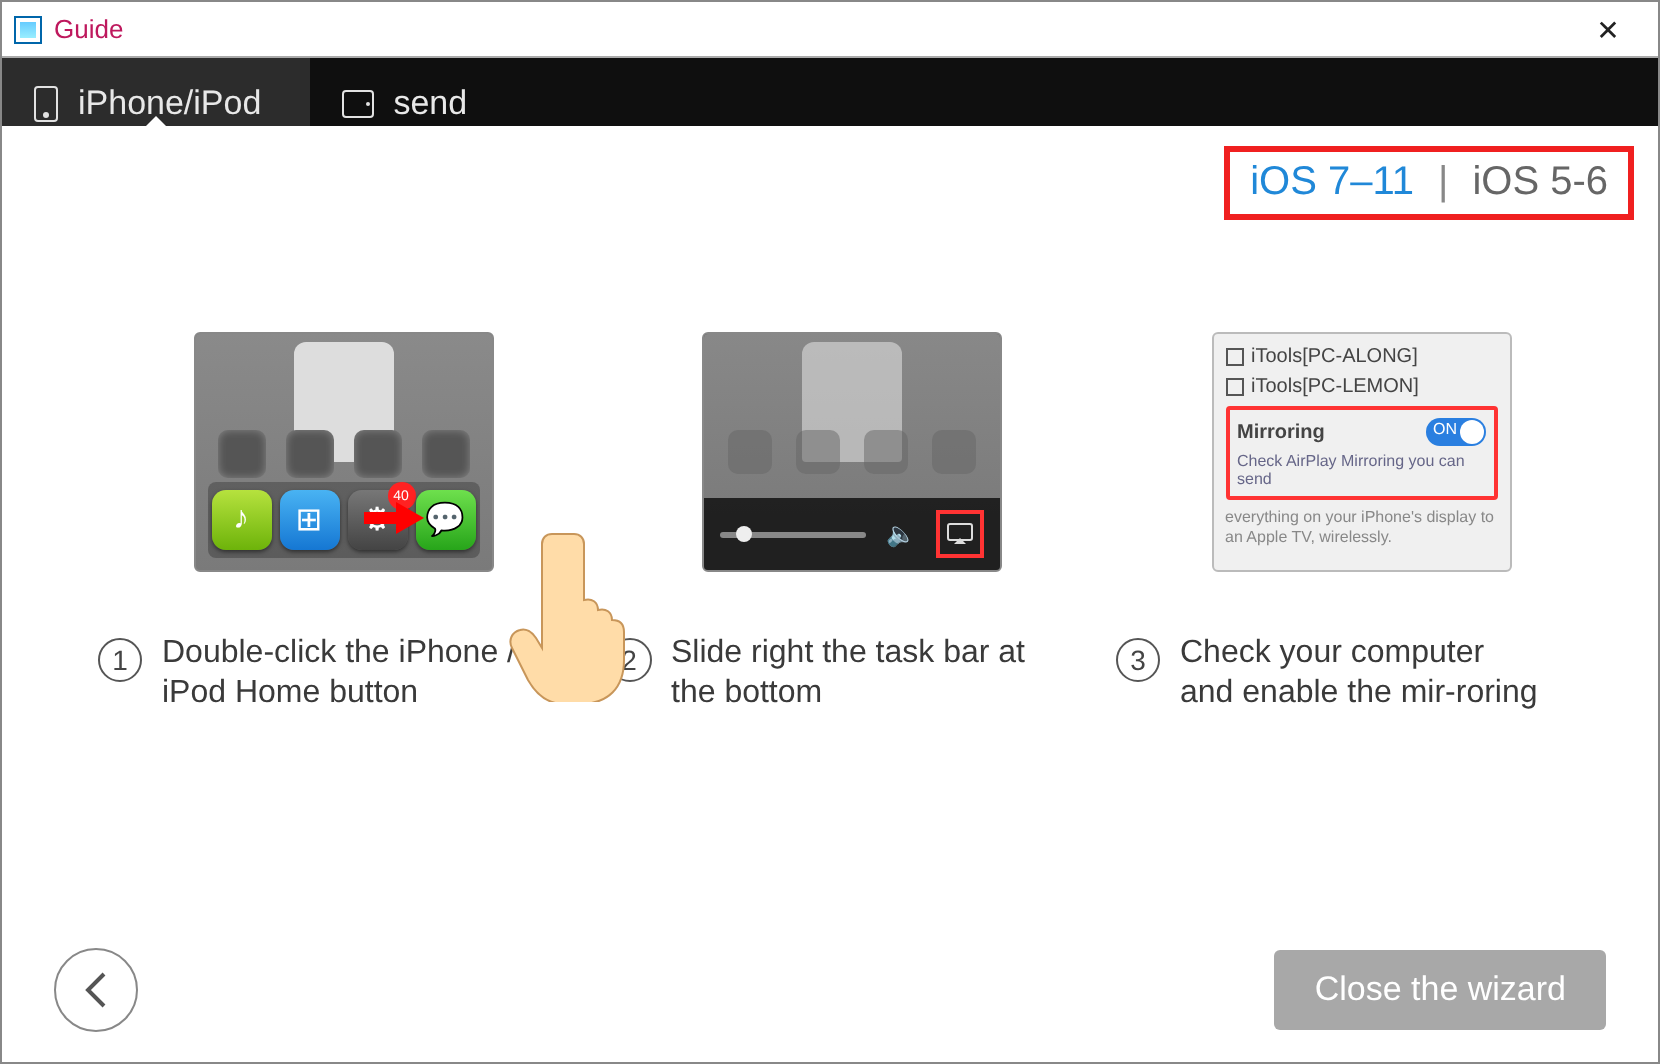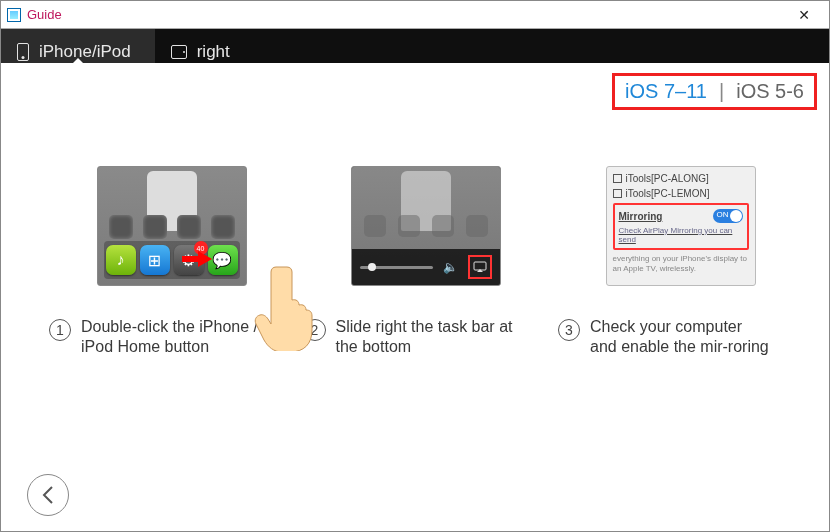--- a/index.html
+++ b/index.html
@@ -63,21 +63,21 @@
 .phone2 .ctrl { position:absolute; bottom:0; left:0; right:0; height:36px; background: rgba(10,10,10,.8); display:flex; align-items:center; padding:0 8px; gap:10px; }
 .phone2 .slider { flex:1; height:3px; background:#888; border-radius:2px; position:relative; }
 .phone2 .slider::after { content:""; position:absolute; left:8px; top:-3px; width:8px; height:8px; background:#eee; border-radius:50%; }
 .phone2 .vol { color:#ddd; font-size:12px; }
 .phone2 .airplay-btn { width:24px; height:24px; border:2px solid #f33; display:flex; align-items:center; justify-content:center; color:#ddd; }
 
 
 .panel3 { width: 150px; height: 120px; border: 1px solid #bbb; border-radius: 3px; background: #f0f0f0; padding:6px; font-size:10px; color:#444; display:flex; flex-direction:column; gap:4px; }
 .panel3 .row { display:flex; align-items:center; gap:4px; }
 .panel3 .chk { width:9px; height:9px; border:1px solid #555; }
-.panel3 .mbox { border:2px solid #f33; border-radius:2px; padding:4px; display:flex; flex-direction:column; gap:3px;text-decoration:underline; }
+.panel3 .mbox { border:2px solid #f33; border-radius:2px; padding:4px; display:flex; flex-direction:column; gap:3px; }
 .panel3 .mir { display:flex; align-items:center; justify-content:space-between; }
 .panel3 .mir b { font-weight:bold; font-size:10px; }
 .panel3 .toggle { width:30px; height:14px; background:#2a7fe0; border-radius:7px; position:relative; }
 .panel3 .toggle::after { content:"ON"; position:absolute; left:4px; top:1px; font-size:8px; color:#fff; }
 .panel3 .toggle::before { content:""; position:absolute; right:1px; top:1px; width:12px; height:12px; border-radius:50%; background:#fff; }
 .panel3 .desc { font-size:8px; color:#668; }
 .panel3 .foot { font-size:8px; color:#888; line-height:1.2; }
 
 .footer { height: 72px; display:flex; align-items:center; justify-content:space-between; padding: 0 26px; }
 .back-btn { width:42px; height:42px; border:1.5px solid #888; border-radius:50%; display:flex; align-items:center; justify-content:center; cursor:pointer; color:#555; font-size:20px; background:#fff; }
@@ -95,21 +95,21 @@
     <div class="close">✕</div>
   </div>
 
   <div class="tabbar">
     <div class="tab active">
       <span class="dev-icon-phone"></span>
       <span>iPhone/iPod</span>
     </div>
     <div class="tab">
       <span class="dev-icon-tablet"></span>
-      <span>right</span>
+      <span>send</span>
     </div>
   </div>
 
   <div class="content">
     <div class="ios-selector">
       <a class="active">iOS 7–11</a>
       <span class="sep">|</span>
       <a class="inactive">iOS 5-6</a>
     </div>
 
@@ -204,15 +204,16 @@
 
     </div>
   </div>
 
   <div class="footer">
     <div class="back-btn">
       <svg width="14" height="18" viewBox="0 0 14 18">
           <path d="M11 1 L3 9 L11 17" fill="none" stroke="#555" stroke-width="2"></path>
         </svg>
     </div>
+    <button class="close-wiz">Close the wizard</button>
   </div>
 
 </div>
 
 </body></html>

